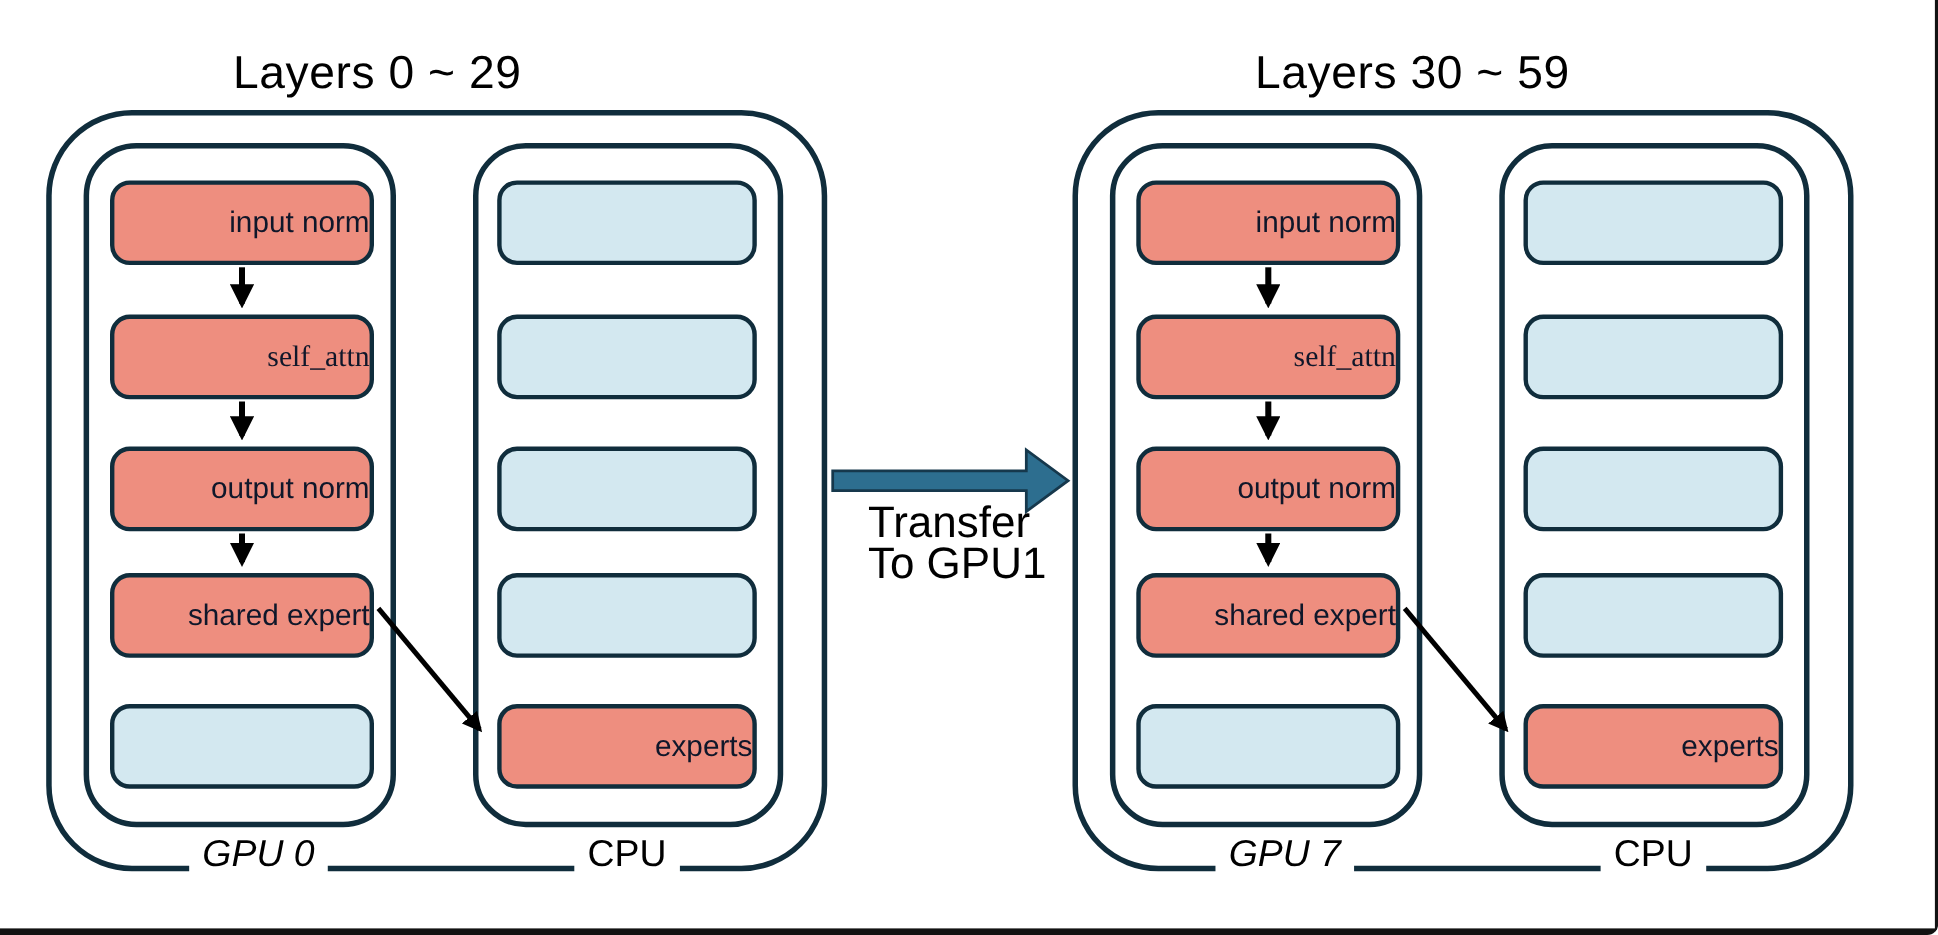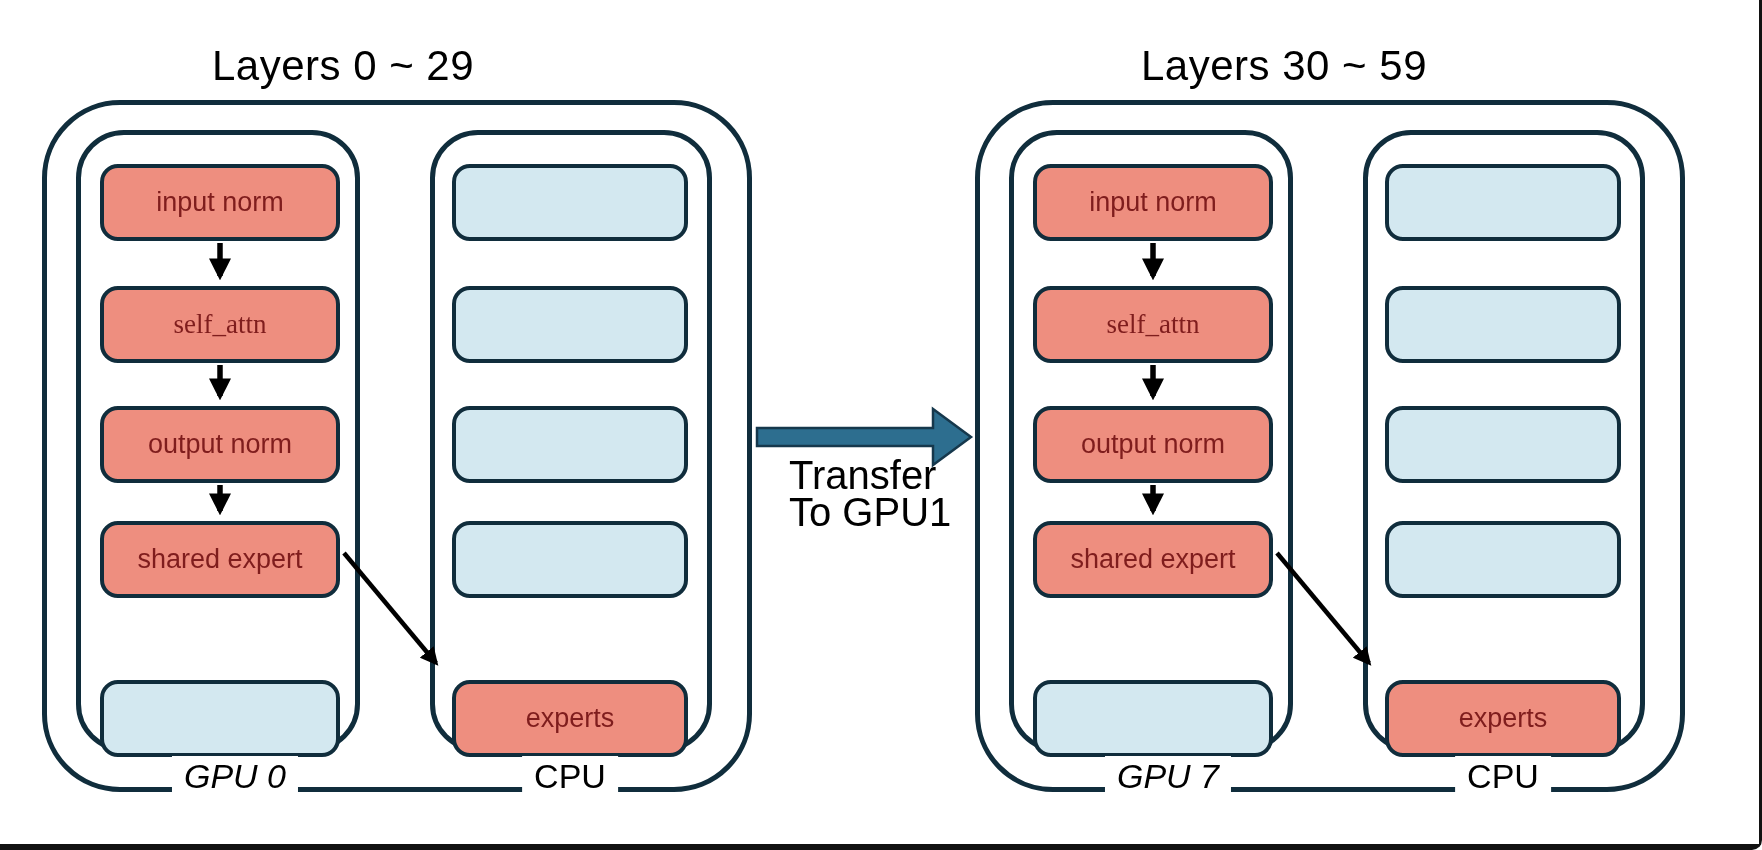--- a/index.html
+++ b/index.html
@@ -33,27 +33,27 @@
     position:absolute; top:130px; height:622px;
     border:5px solid #102D3C; border-radius:48px; box-sizing:border-box;
     background:#ffffff;
   }
   .col-gpu { left:76px;  width:284px; }
   .col-cpu { left:430px; width:282px; }
 
   .row-box {
     position:absolute; height:77px; box-sizing:border-box;
     border:4.5px solid #102D3C; border-radius:18px;
-    font-size:27px; color:#7f1d1d; text-align:center; line-height:69px;
+    font-size:27px; color:#0f172a; text-align:right; line-height:69px;
     white-space:nowrap;
   }
   .gpu-row { left:100px; width:240px; }
   .cpu-row { left:452px; width:236px; }
   .row-1 { top:164px; } .row-2 { top:286px;font-family:Liberation Serif, serif; } .row-3 { top:406px; }
-  .row-4 { top:521px; } .row-5 { top:640px;margin-top:40px; }
+  .row-4 { top:521px; } .row-5 { top:640px; }
   .salmon { background:#EE8E7F; }
   .blue   { background:#D3E8F0; }
 
   .device-label {
     position:absolute; top:756px; transform:translateX(-50%);
     font-size:34px; line-height:40px; background:#ffffff; padding:0 12px;
     white-space:nowrap;
   }
   .label-gpu { left:235px;font-style:italic; }
   .label-cpu { left:570px; }

